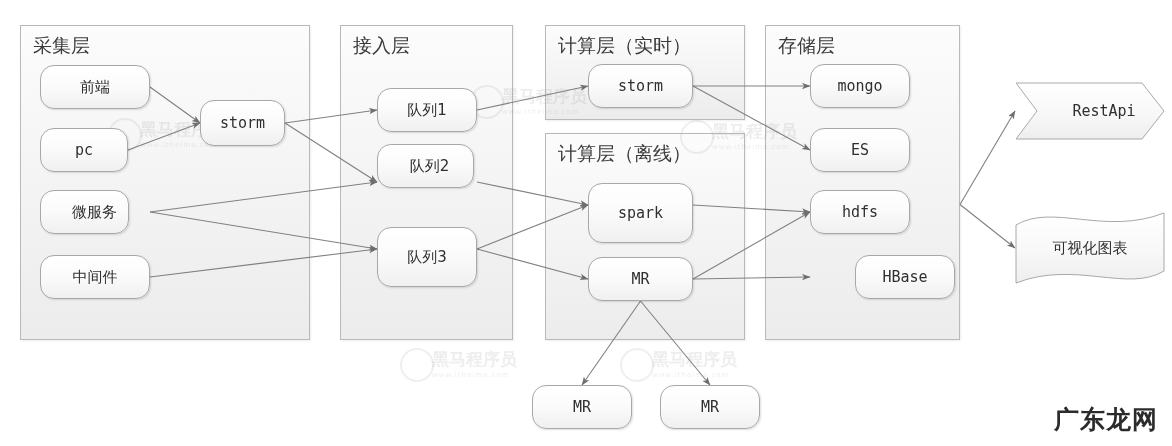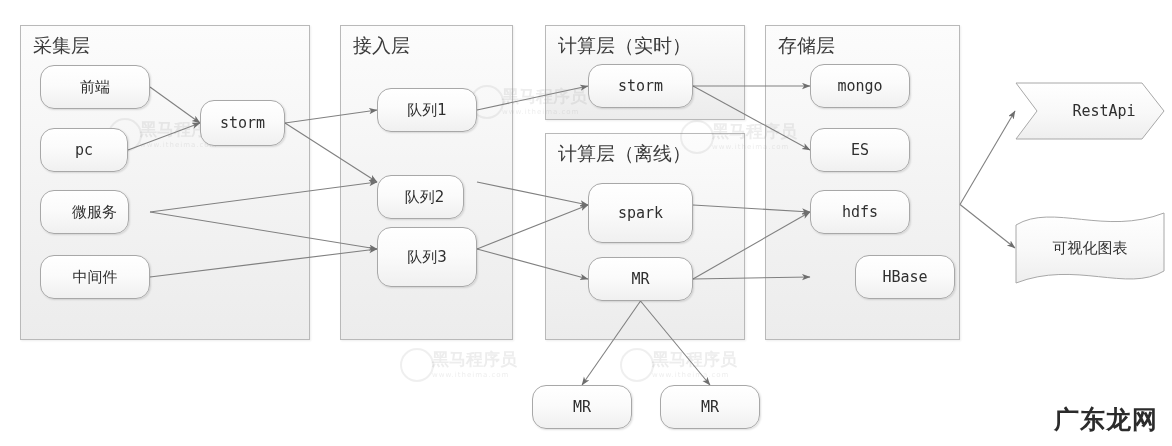--- a/index.html
+++ b/index.html
@@ -205,21 +205,21 @@
       </g>
   </svg>
 
   <div id="nodes-root">
       <div class="node cn" style="left: 40px; top: 65px; width: 110px; height: 44px;">前端</div>
       <div class="node en" style="left: 40px; top: 128px; width: 88px; height: 44px;">pc</div>
       <div class="node cn" style="left: 40px; top: 190px; width: 89px; height: 44px; padding-left: 20px;">微服务</div>
       <div class="node cn" style="left: 40px; top: 255px; width: 110px; height: 44px;">中间件</div>
       <div class="node en" style="left: 200px; top: 100px; width: 85px; height: 46px;">storm</div>
       <div class="node cn" style="left: 377px; top: 88px; width: 100px; height: 44px;">队列1</div>
-      <div class="node cn" style="left: 377px; top: 175px; width: 87px; height: 44px; padding-left: 8px;">队列2</div>
+      <div class="node cn" style="left: 377px; top: 144px; width: 97px; height: 44px; padding-left: 8px;">队列2</div>
       <div class="node cn" style="left: 377px; top: 227px; width: 100px; height: 60px;">队列3</div>
       <div class="node en" style="left: 588px; top: 64px; width: 105px; height: 44px;">storm</div>
       <div class="node en" style="left: 588px; top: 183px; width: 105px; height: 60px;">spark</div>
       <div class="node en" style="left: 588px; top: 257px; width: 105px; height: 44px;">MR</div>
       <div class="node en" style="left: 810px; top: 64px; width: 100px; height: 44px;">mongo</div>
       <div class="node en" style="left: 810px; top: 128px; width: 100px; height: 44px;">ES</div>
       <div class="node en" style="left: 810px; top: 190px; width: 100px; height: 44px;">hdfs</div>
       <div class="node en" style="left: 810px; top: 255px; width: 100px; height: 44px; margin-left: 45px;">HBase</div>
       <div class="node en" style="left: 532px; top: 385px; width: 100px; height: 44px;">MR</div>
       <div class="node en" style="left: 660px; top: 385px; width: 100px; height: 44px;">MR</div>

